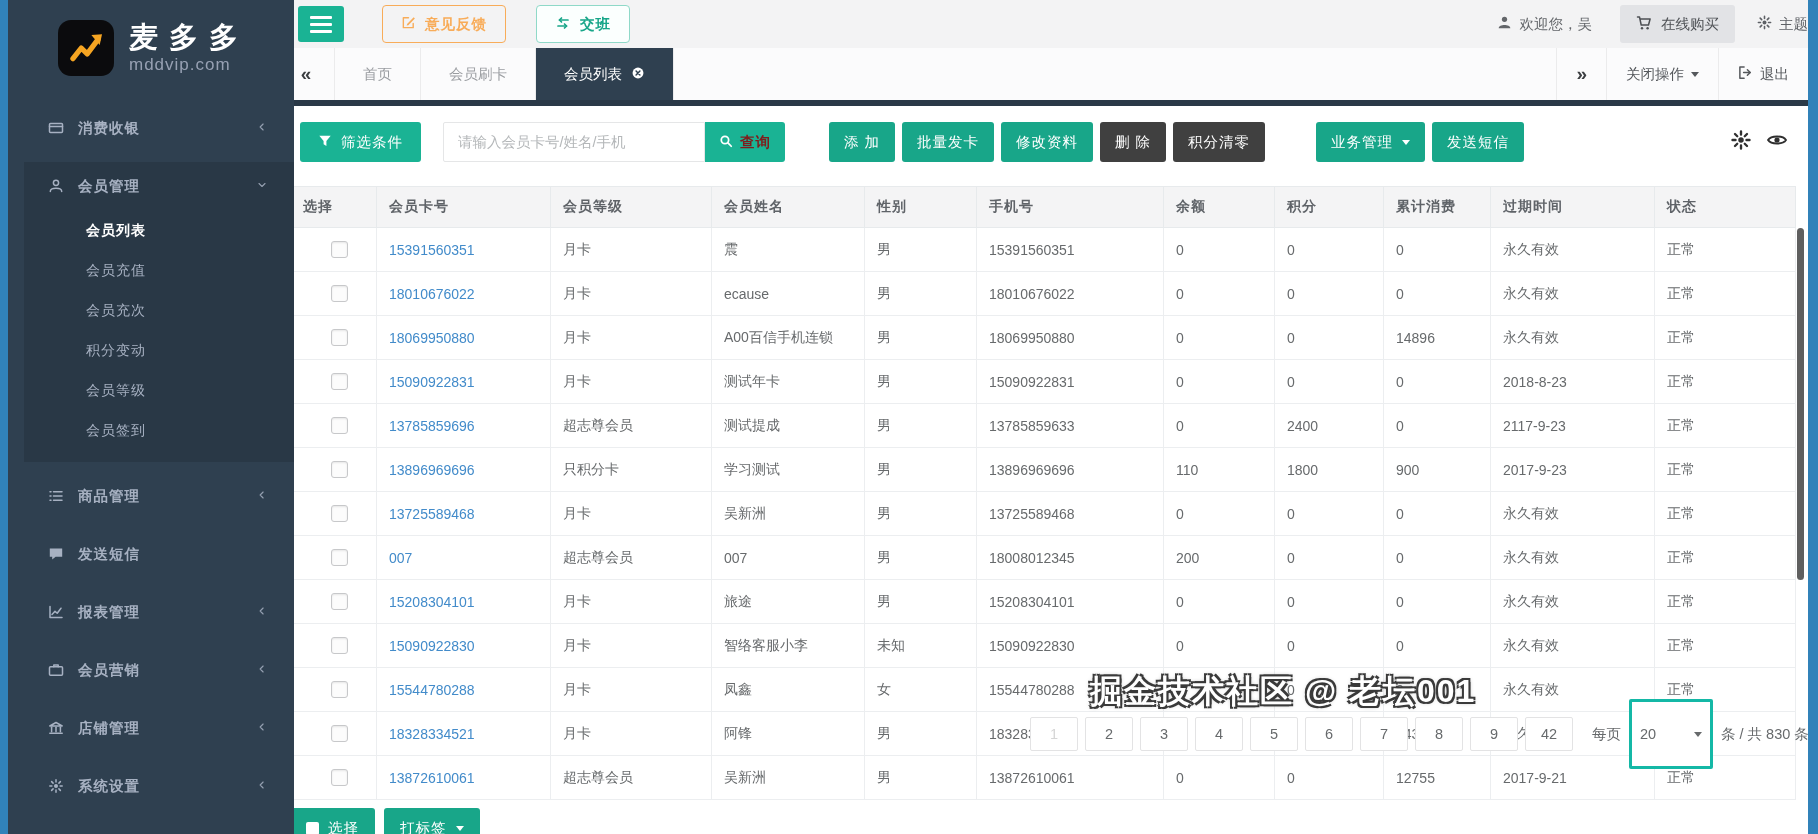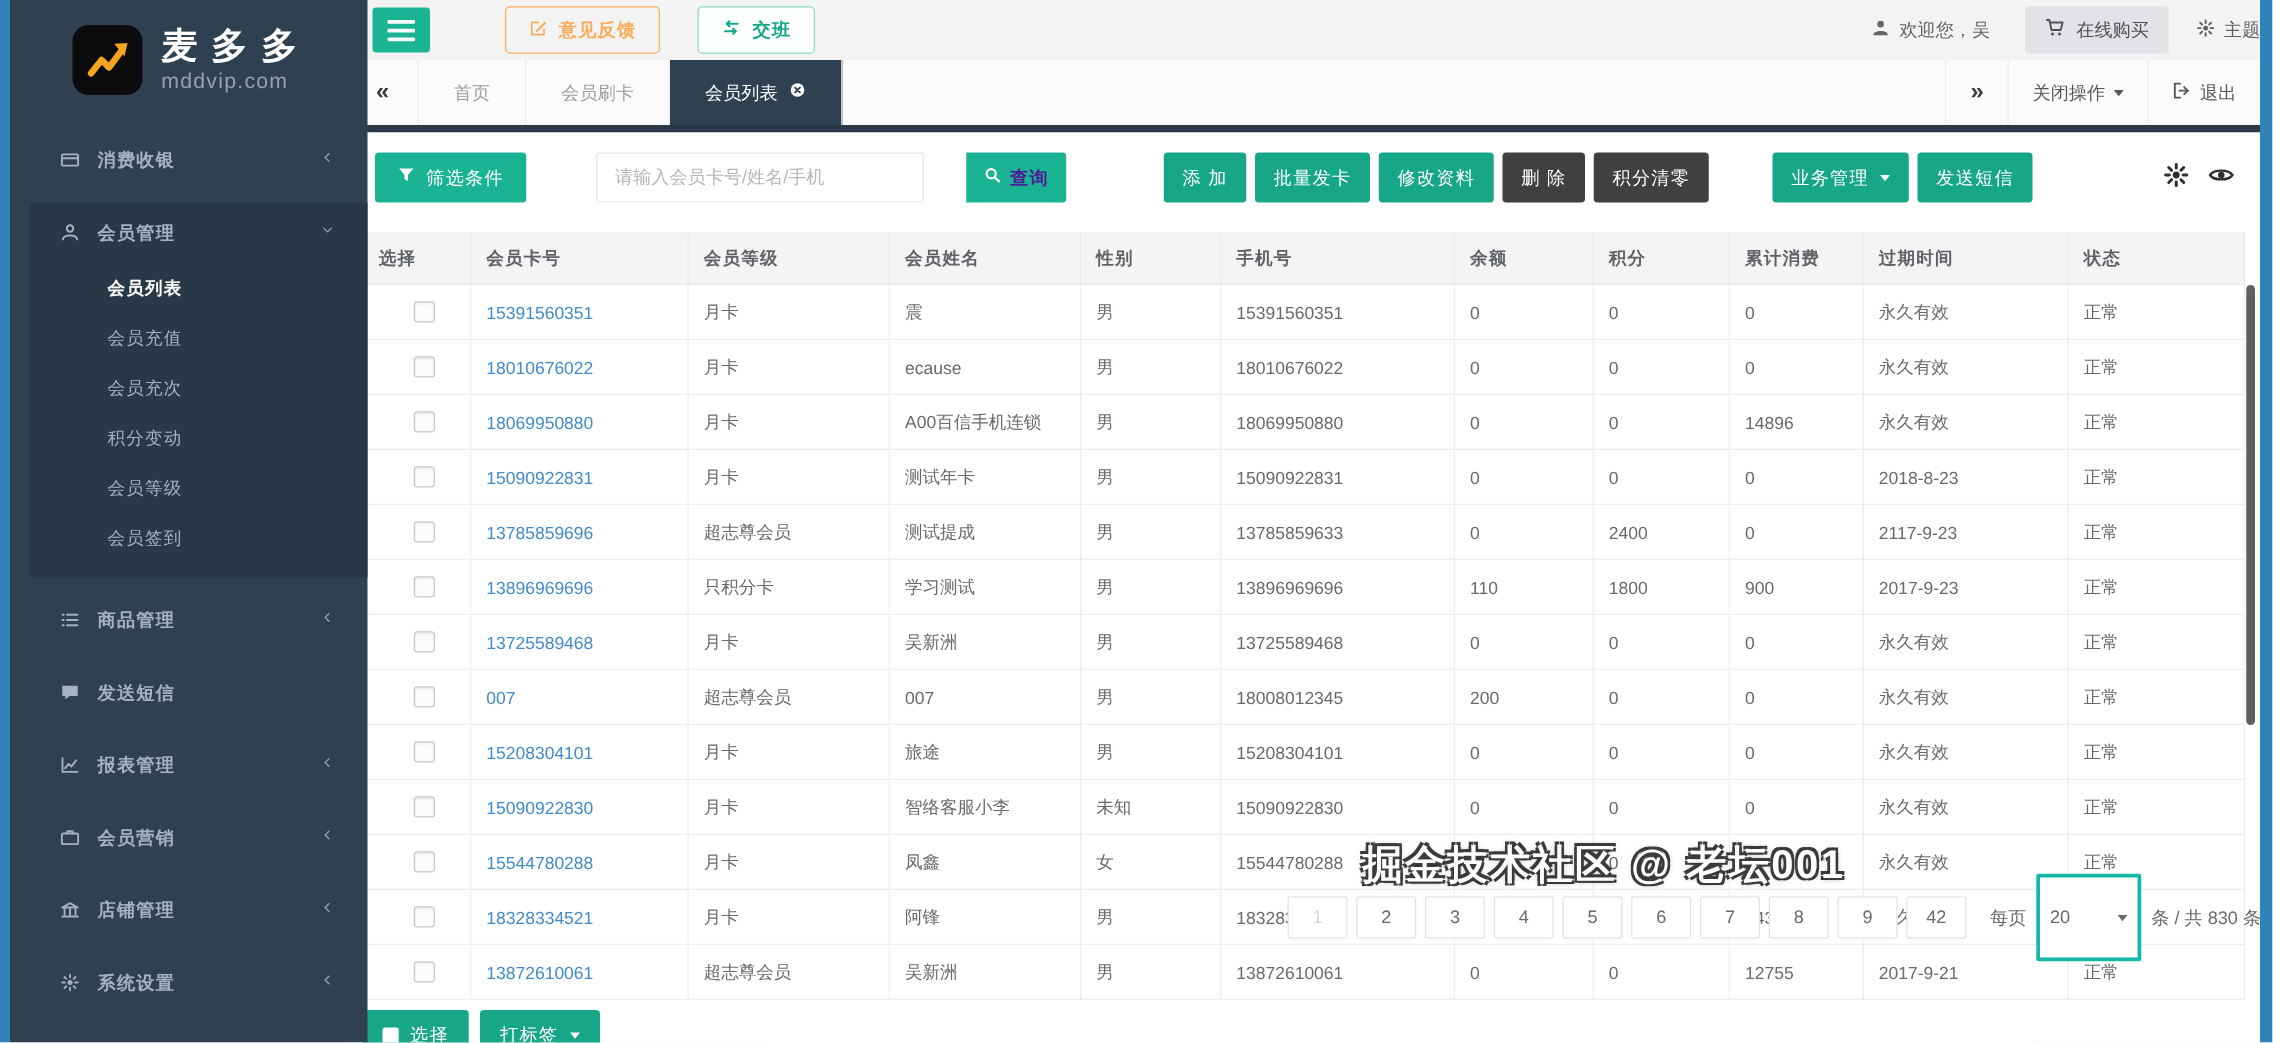--- a/index.html
+++ b/index.html
@@ -28,42 +28,42 @@
   .sub-item{height:40px;line-height:40px;padding-left:62px;color:#a7b1c2;font-size:14px;cursor:pointer;letter-spacing:1px;}
   .sub-item.active{color:#ffffff;font-weight:bold;}
 
   
   .main{position:absolute;left:278px;top:0;width:1530px;height:834px;}
 
   .topbar{height:48px;background:#f3f3f4;display:flex;align-items:center;padding-left:20px;position:relative;}
   .btn-burger{width:46px;height:36px;background:#1ab394;border-radius:3px;display:flex;flex-direction:column;align-items:center;justify-content:center;gap:4px;cursor:pointer;}
   .btn-burger i{display:block;width:22px;height:3px;background:#fff;border-radius:1px;}
   .btn-outline{height:36px;display:flex;align-items:center;gap:9px;padding:0 18px;border-radius:4px;font-size:14.5px;font-weight:bold;cursor:pointer;background:transparent;letter-spacing:1px;}
-  .btn-feedback{margin-left:60px;border:1px solid #f8ac59;color:#f8ac59;}
+  .btn-feedback{margin-left:38px;border:1px solid #f8ac59;color:#f8ac59;}
   .btn-shift{margin-left:30px;border:1px solid #8fd9c8;color:#18a689;background:#fbfffe;}
   .top-right{margin-left:auto;display:flex;align-items:center;}
   .welcome{display:flex;align-items:center;gap:8px;color:#63666a;font-size:14.5px;white-space:nowrap;}
   .btn-buy{margin-left:28px;height:38px;background:#e2e3e6;border-radius:3px;padding:0 16px;display:flex;align-items:center;gap:9px;color:#4d5054;font-size:14.5px;cursor:pointer;white-space:nowrap;}
   .theme{margin-left:22px;display:flex;align-items:center;gap:7px;color:#5d6065;font-size:14.5px;cursor:pointer;white-space:nowrap;}
 
   .tabbar{height:52px;background:#fbfbfc;border-bottom:6px solid #2a3947;display:flex;align-items:stretch;font-size:14.5px;}
   .tab-nav{width:56px;display:flex;align-items:center;justify-content:center;color:#3b3e41;font-size:19px;font-weight:bold;border-right:1px solid #ebebec;cursor:pointer;}
   .tab{display:flex;align-items:center;padding:0 28px;color:#9a9da1;border-right:1px solid #ebebec;cursor:pointer;gap:9px;white-space:nowrap;}
   .tab.active{background:#2f4050;color:#fff;}
   .tab-right{margin-left:auto;display:flex;align-items:stretch;}
   .tab-ctl{display:flex;align-items:center;padding:0 19px;color:#55585c;border-left:1px solid #ebebec;cursor:pointer;gap:7px;white-space:nowrap;}
 
   .content{position:relative;background:#ffffff;height:728px;}
 
-  .toolbar{display:flex;align-items:center;padding:16px 0 0 22px;gap:34px;}
+  .toolbar{display:flex;align-items:center;padding:16px 0 0 22px;}
   .btn{height:40px;border-radius:3px;font-size:14.5px;display:inline-flex;align-items:center;justify-content:center;cursor:pointer;white-space:nowrap;letter-spacing:1px;}
   .btn-filter{background:#1ab394;color:#fff;padding:0 18px;gap:9px;}
   .search-input{margin-left:22px;width:232px;height:38px;border:1px solid #e5e6e7;padding:0 14px;font-size:14.5px;color:#676a6c;border-radius:2px 0 0 2px;outline:none;background:#fff;}
   .search-input::placeholder{color:#b4b7b9;}
-  .btn-search{background:#1ab394;color:#4c1d95;padding:0 14px;border-radius:0 3px 3px 0;gap:7px;font-weight:bold;}
+  .btn-search{background:#1ab394;color:#7f1d1d;padding:0 14px;border-radius:0 3px 3px 0;gap:7px;font-weight:bold;}
   .actions{display:flex;gap:7px;margin-left:44px;}
   .btn-green{background:#18a689;color:#fff;padding:0 15px;}
   .btn-red{background:#404040;color:#fff;padding:0 15px;}
   .gap-left{margin-left:44px;}
   .tool-icons{margin-left:auto;margin-right:20px;display:flex;align-items:center;gap:15px;color:#333;}
 
   .tbl-wrap{margin:24px 12px 0 12px;}
   table.grid{width:100%;border-collapse:collapse;table-layout:fixed;}
   table.grid th{height:40px;background:#f4f4f5;border:1px solid #e7eaec;text-align:left;padding:0 0 0 12px;font-size:14px;color:#5f6368;font-weight:bold;letter-spacing:1px;}
   table.grid td{height:43px;border:1px solid #eceef0;padding:0 0 0 12px;font-size:14px;color:#676a6c;overflow:hidden;white-space:nowrap;}

